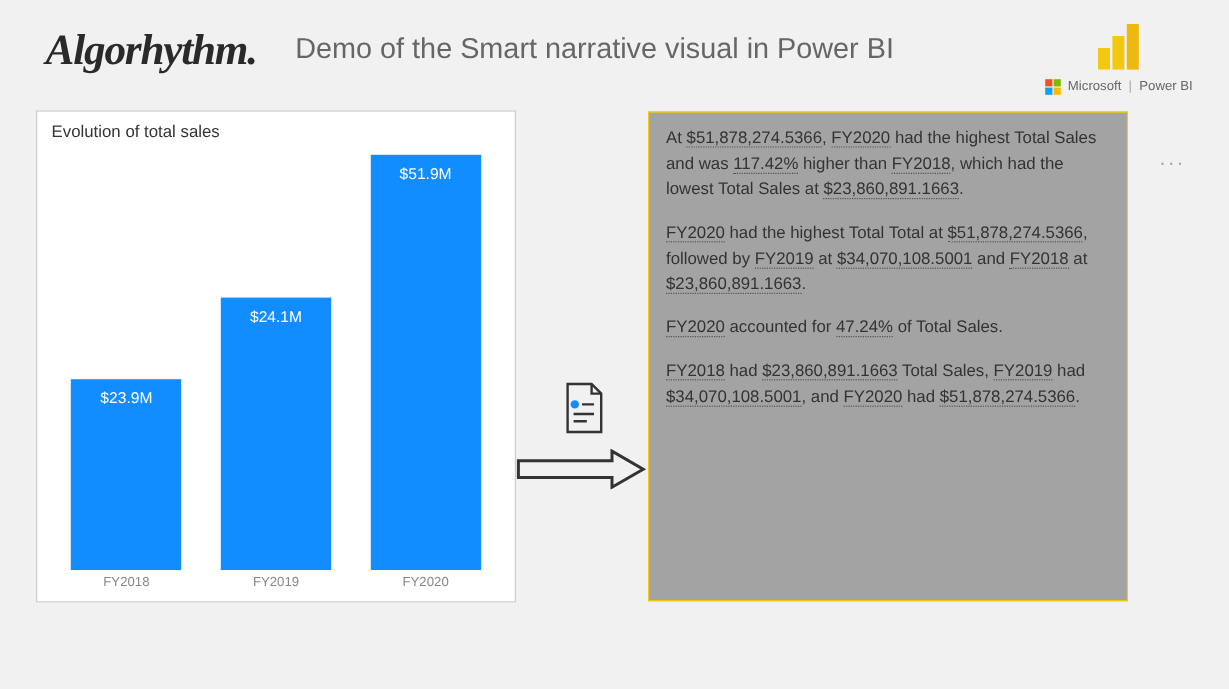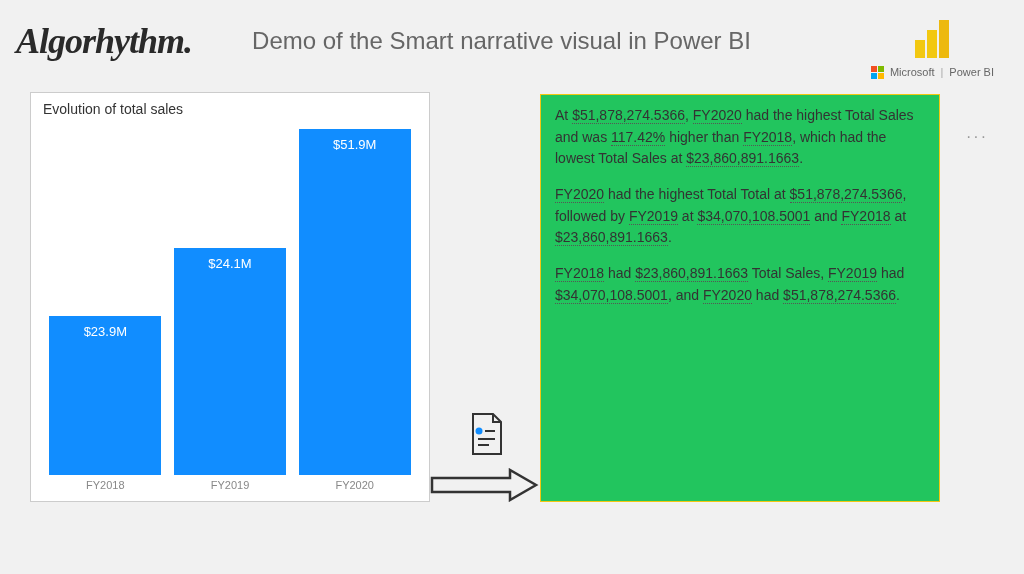--- a/index.html
+++ b/index.html
@@ -7,22 +7,22 @@
       font-family: 'Segoe UI', Arial, sans-serif;
       background: #f1f1f1;
       width: 1024px;
       height: 574px;
       overflow: hidden;
       position: relative;
     }
     .header {
       display: flex;
       align-items: center;
-      padding: 20px 30px 10px 16px;
-      gap: 60px;
+      padding: 20px 30px 10px 38px;
+      gap: 32px;
     }
     .logo {
       font-family: 'Brush Script MT', cursive;
       font-size: 36px;
       font-weight: bold;
       color: #2a2a2a;
       font-style: italic;
       letter-spacing: -1px;
     }
     .title {
@@ -58,21 +58,21 @@
       gap: 1px;
     }
     .ms-sq1 { background: #f25022; }
     .ms-sq2 { background: #7fba00; }
     .ms-sq3 { background: #00a4ef; }
     .ms-sq4 { background: #ffb900; }
     .divider { color: #aaa; }
     .content {
       display: flex;
       padding: 20px 30px;
-      align-items: flex-end;
+      align-items: center;
     }
     .chart-panel {
       background: #fff;
       border: 1px solid #ccc;
       width: 400px;
       height: 410px;
       padding: 8px 12px;
     }
     .chart-title {
       font-size: 14px;
@@ -87,21 +87,21 @@
       padding: 10px 0 0 0;
       position: relative;
     }
     .bar-group {
       display: flex;
       flex-direction: column;
       align-items: center;
       flex: 1;
     }
     .bar {
-      width: 112px;
+      width: 92px;
       background: #118dff;
       position: relative;
     }
     .bar-label {
       color: #fff;
       font-size: 13px;
       position: absolute;
       top: 8px;
       width: 100%;
       text-align: center;
@@ -125,21 +125,21 @@
     .dots {
       position: absolute;
       top: 128px;
       right: 36px;
       color: #999;
       font-size: 16px;
       letter-spacing: 2px;
       cursor: pointer;
     }
     .narrative-panel {
-      background: #22c55e;
+      background: #a3a3a3;
       border: 1.5px solid #f2c811;
       width: 400px;
       height: 408px;
       padding: 10px 14px;
       font-size: 14px;
       line-height: 1.55;
       color: #333;
     }
     .narrative-panel p { margin-bottom: 14px; }
     .uval {
@@ -217,16 +217,19 @@
   </div>
 
   <div class="narrative-panel">
     <p>
       <span>At </span><span class="uval">$51,878,274.5366</span><span>, </span><span class="uval">FY2020</span><span> had the highest Total Sales and was </span><span class="uval">117.42%</span><span> higher than </span><span class="uval">FY2018</span><span>, which had the lowest Total Sales at </span><span class="uval">$23,860,891.1663</span><span>.</span>
     </p>
     <p>
       <span class="uval">FY2020</span><span> had the highest Total Total at </span><span class="uval">$51,878,274.5366</span><span>, followed by </span><span class="uval">FY2019</span><span> at </span><span class="uval">$34,070,108.5001</span><span> and </span><span class="uval">FY2018</span><span> at </span><span class="uval">$23,860,891.1663</span><span>.</span>
     </p>
     <p>
+      <span class="uval">FY2020</span><span> accounted for </span><span class="uval">47.24%</span><span> of Total Sales.</span>
+    </p>
+    <p>
       <span class="uval">FY2018</span><span> had </span><span class="uval">$23,860,891.1663</span><span> Total Sales, </span><span class="uval">FY2019</span><span> had </span><span class="uval">$34,070,108.5001</span><span>, and </span><span class="uval">FY2020</span><span> had </span><span class="uval">$51,878,274.5366</span><span>.</span>
     </p>
   </div>
 </div>
 
 </body></html>

